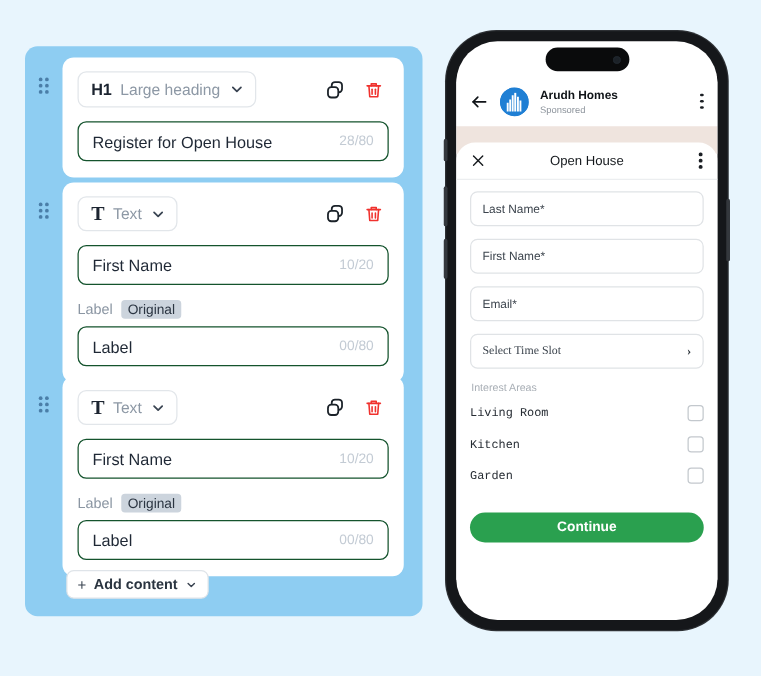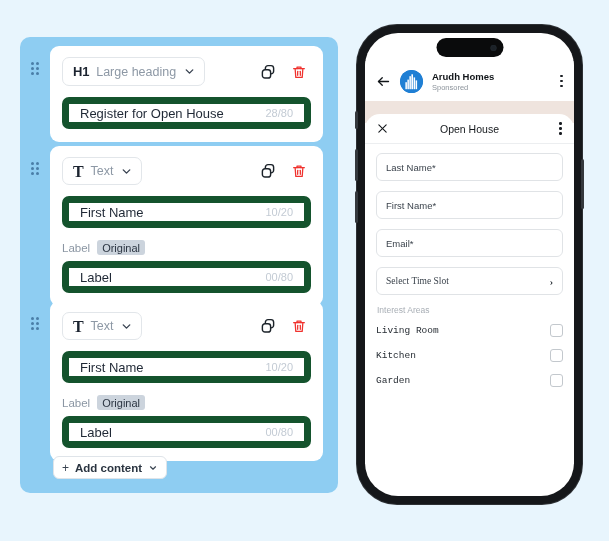--- a/index.html
+++ b/index.html
@@ -111,21 +111,21 @@
     border: none;
     cursor: pointer;
     display: flex;
     align-items: center;
     justify-content: center;
     padding: 0;
   }
 
   .text-field {
     margin-top: 11px;
-    border: 7px solid #14532d;
+    border: 1px solid #14532d;
     border-radius: 7px;
     height: 32px;
     display: flex;
     align-items: center;
     justify-content: space-between;
     padding: 0 11px;
     cursor: text;
   }
   .field-val {
     font-size: 13px;
@@ -602,15 +602,16 @@
         <div class="chk-row">
           <span class="nm">Kitchen</span>
           <span class="chk-box"></span>
         </div>
         <div class="chk-row">
           <span class="nm">Garden</span>
           <span class="chk-box"></span>
         </div>
       </div>
 
+      <button id="continue-btn">Continue</button>
     </div>
   </div>
 </div>
 
 </body></html>

